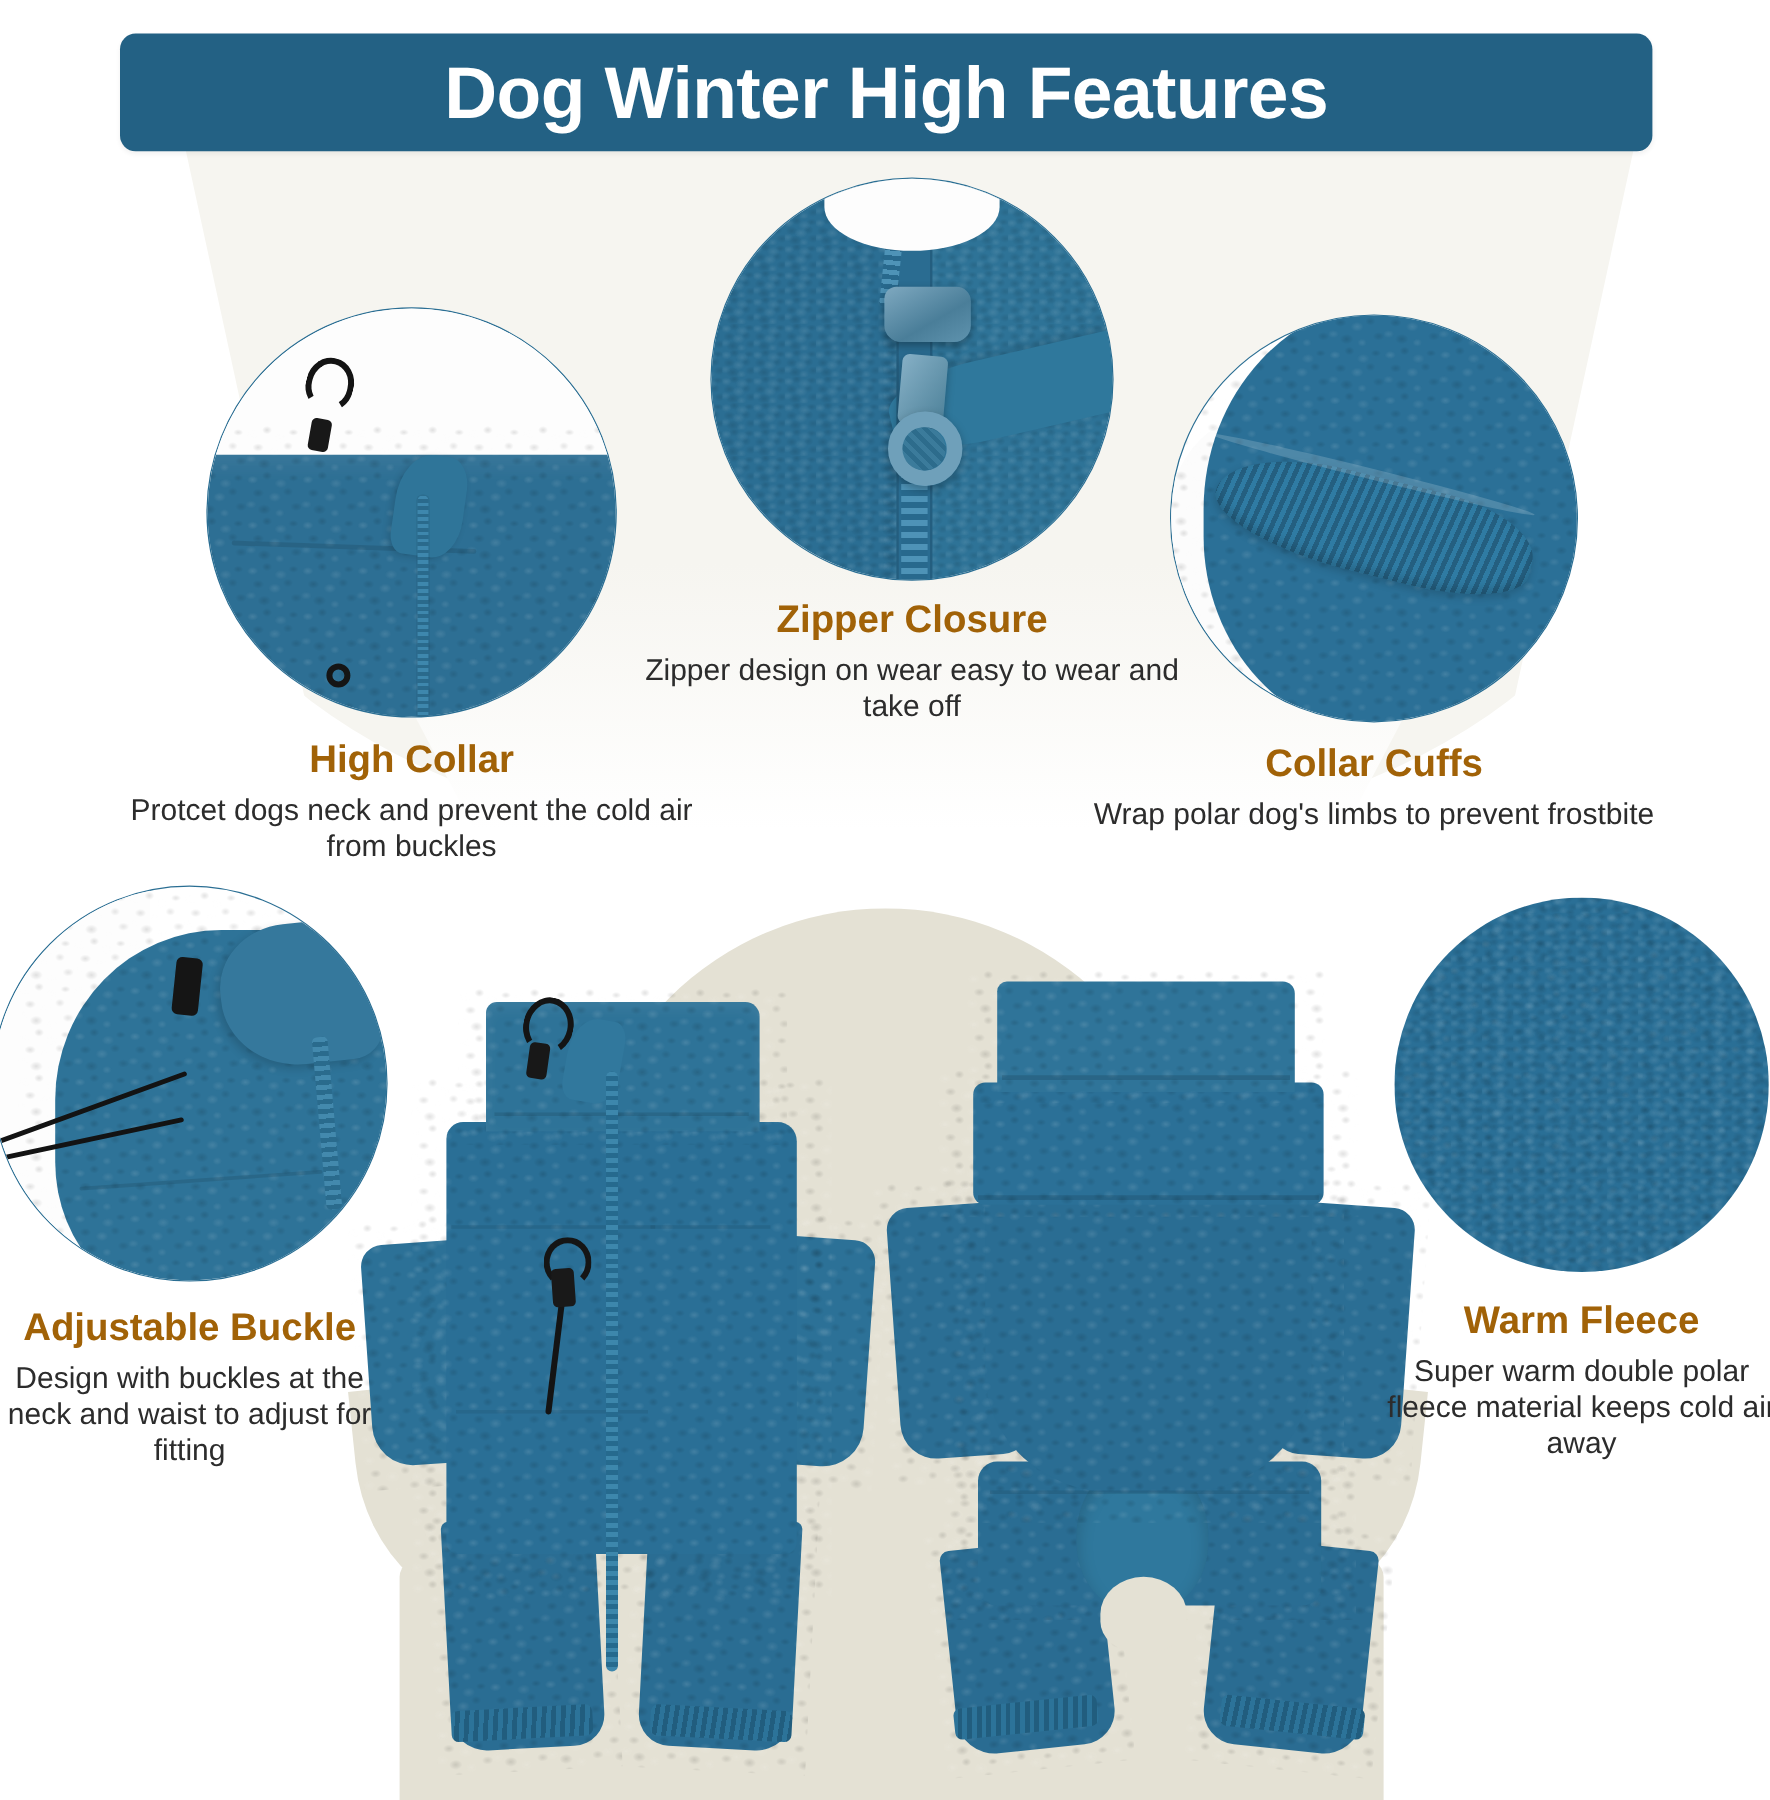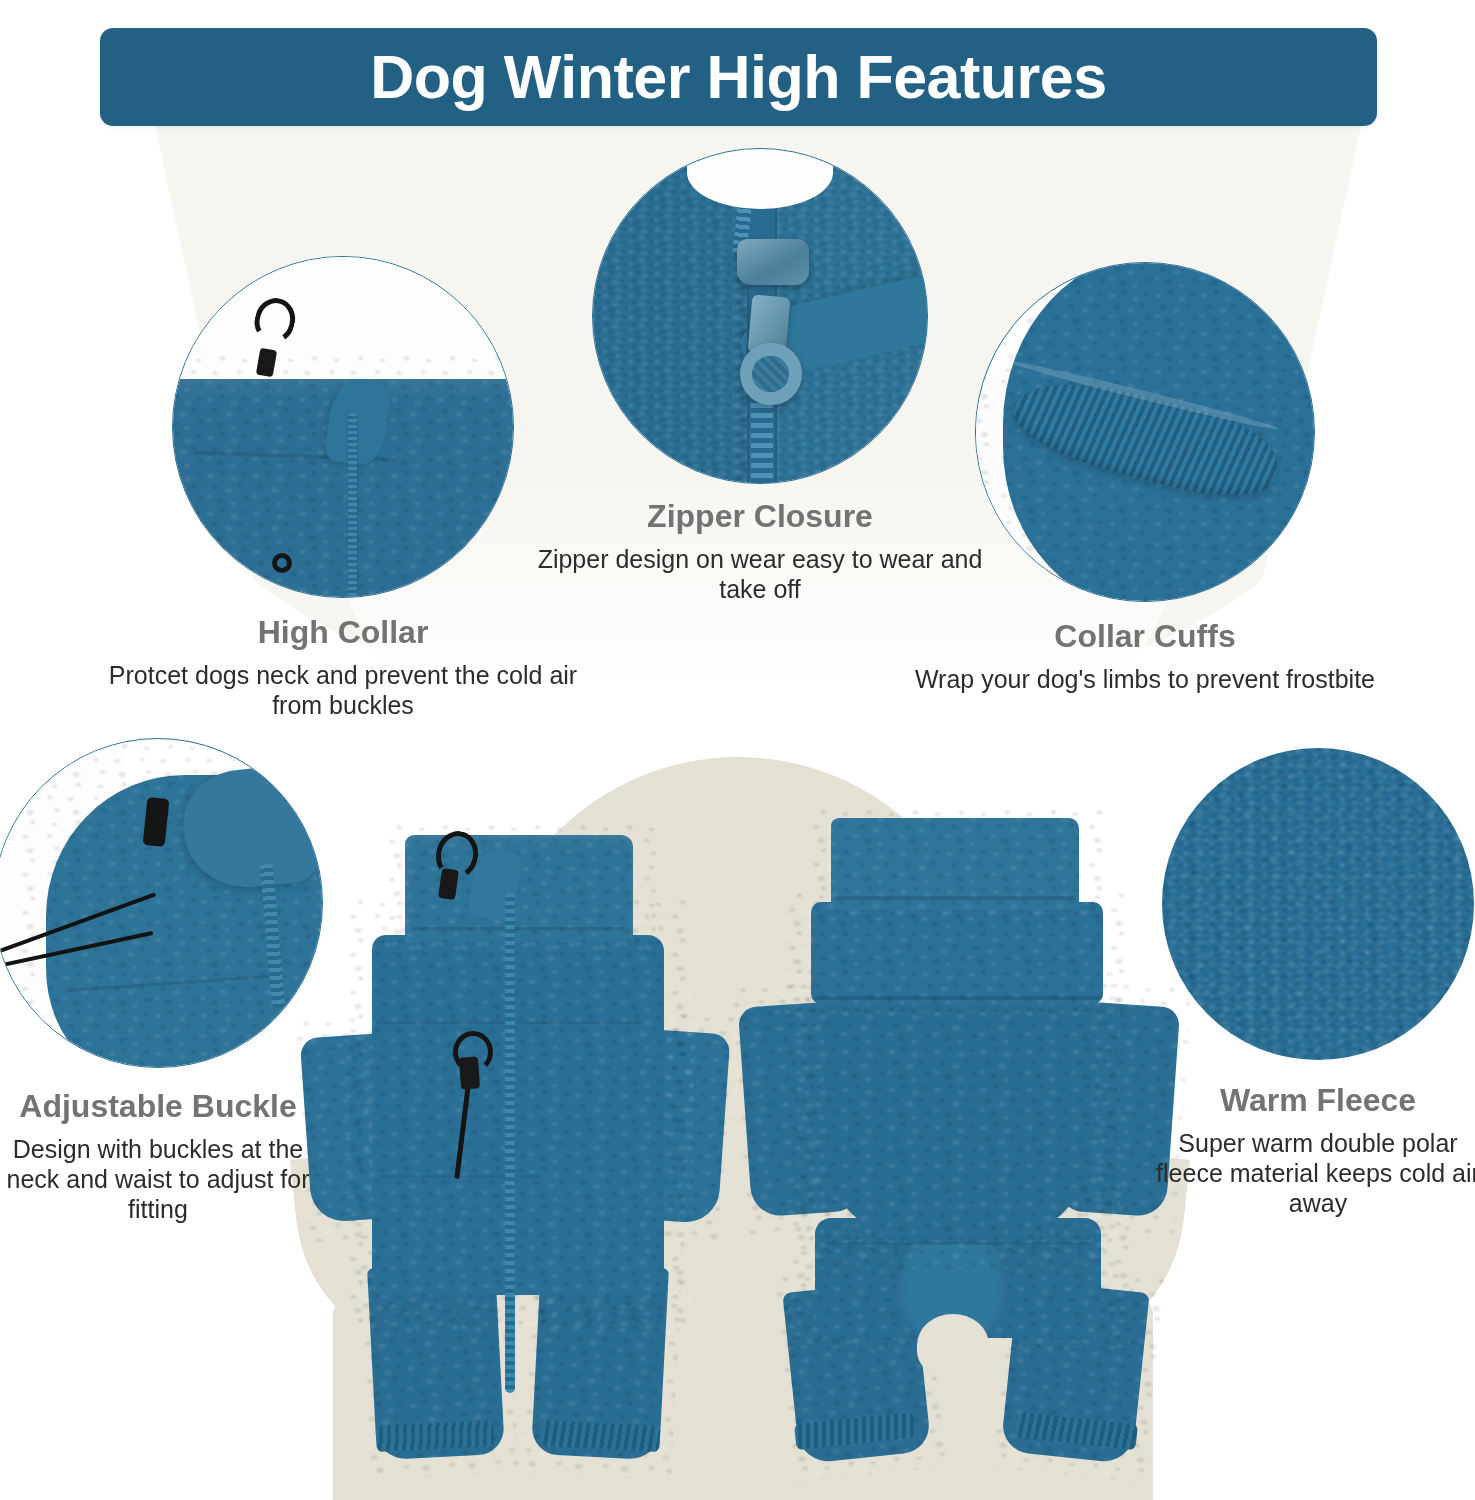--- a/index.html
+++ b/index.html
@@ -79,21 +79,21 @@
     font-weight:bold;
     letter-spacing:-0.5px;
     line-height:1;
     white-space:nowrap;
   }
 
   
   .feature{ position:absolute; z-index:4; }
   .feature .caption{ text-align:center; }
   .feature h2{
-    color:#737373;
+    color:#a16207;
     font-weight:bold;
     font-size:32px;
     line-height:1.18;
     margin-bottom:8px;
   }
   .feature p{
     color:#2c2c2c;
     font-size:25px;
     line-height:1.2;
     font-weight:400;
@@ -551,21 +551,21 @@
   <div class="disc" id="disc-cuff">
     <div class="white-l"></div>
     <div class="cuff-body">
       <div class="tex"></div>
     </div>
     <div class="rib"></div>
     <div class="rib-edge"></div>
   </div>
   <div class="caption">
     <h2>Collar Cuffs</h2>
-    <p>Wrap your dog's limbs to prevent frostbite</p>
+    <p>Wrap polar dog's limbs to prevent frostbite</p>
   </div>
 </div>
 
 <div class="feature" id="feature-buckle">
   <div class="disc" id="disc-buckle">
     <div class="white-l"></div>
     <div class="fabric">
       <div class="tex"></div>
     </div>
     <div class="lapel"></div>

